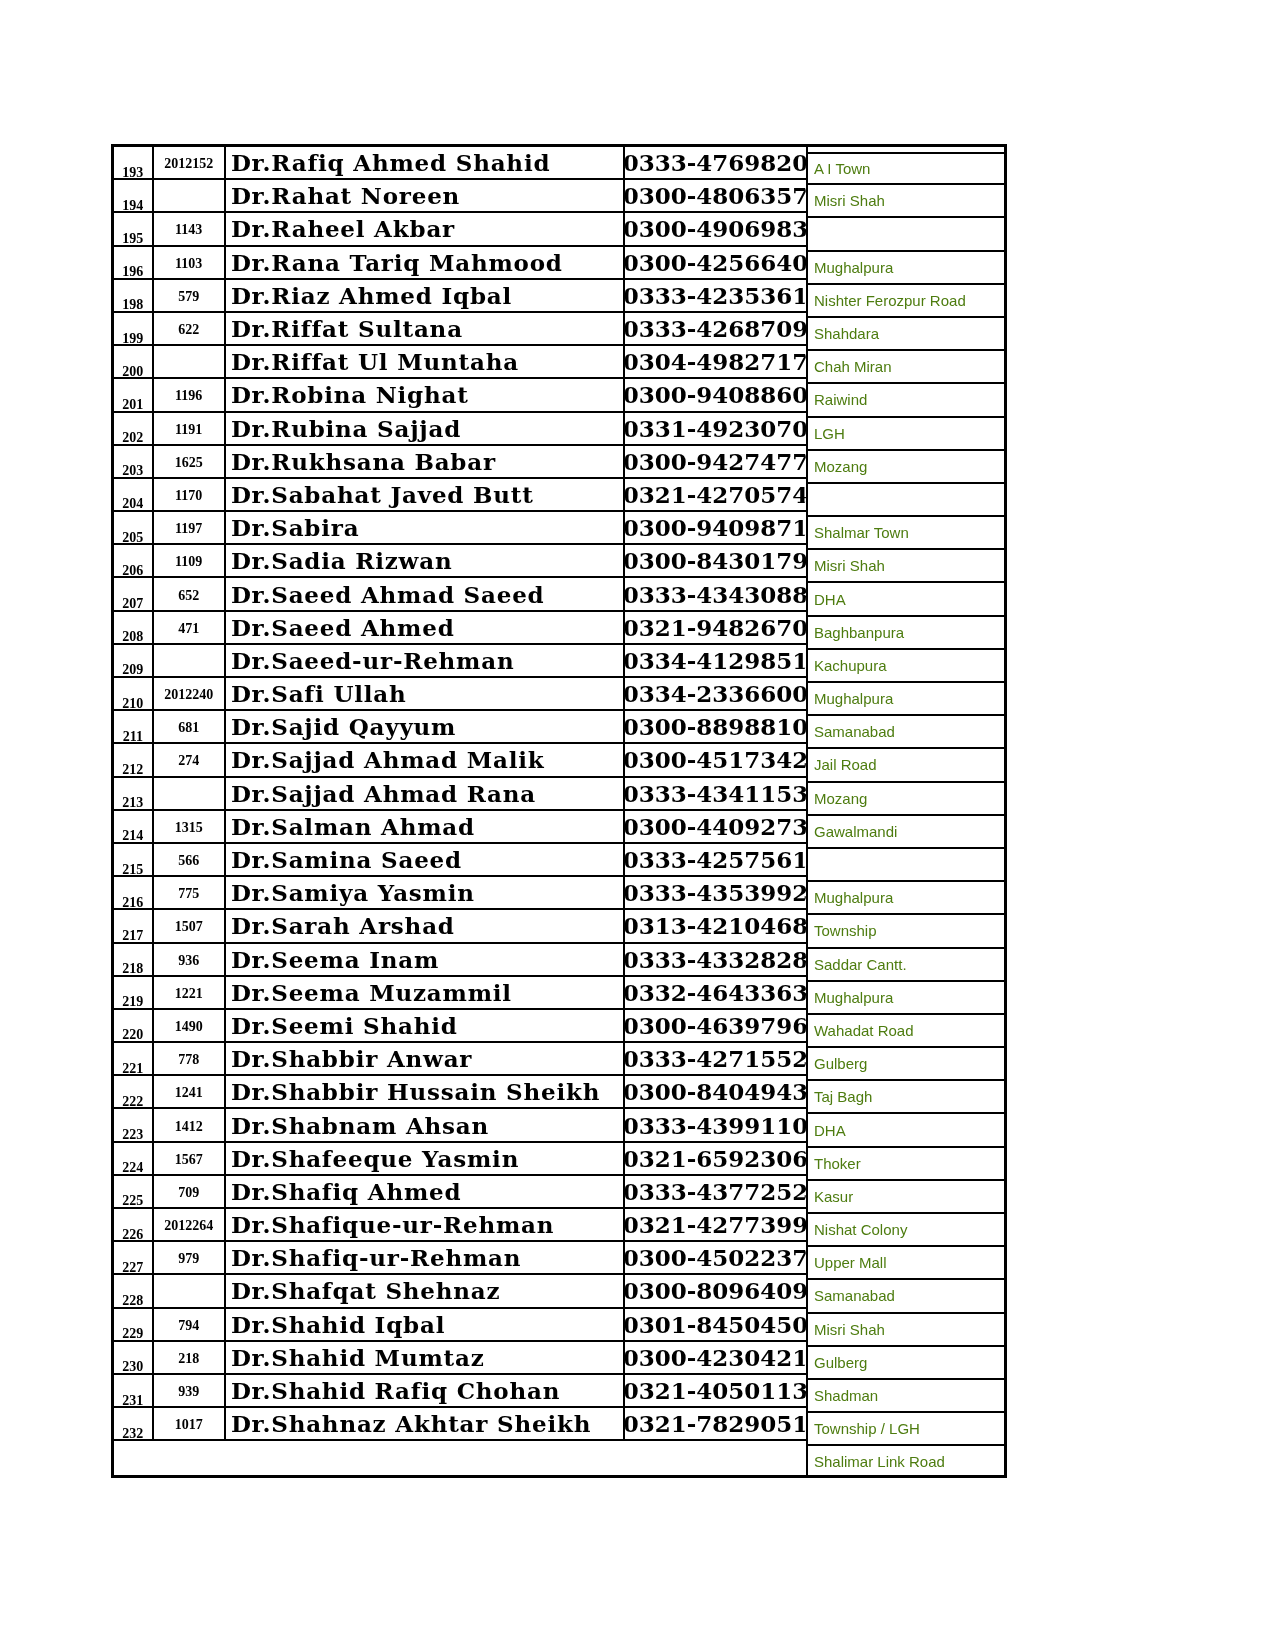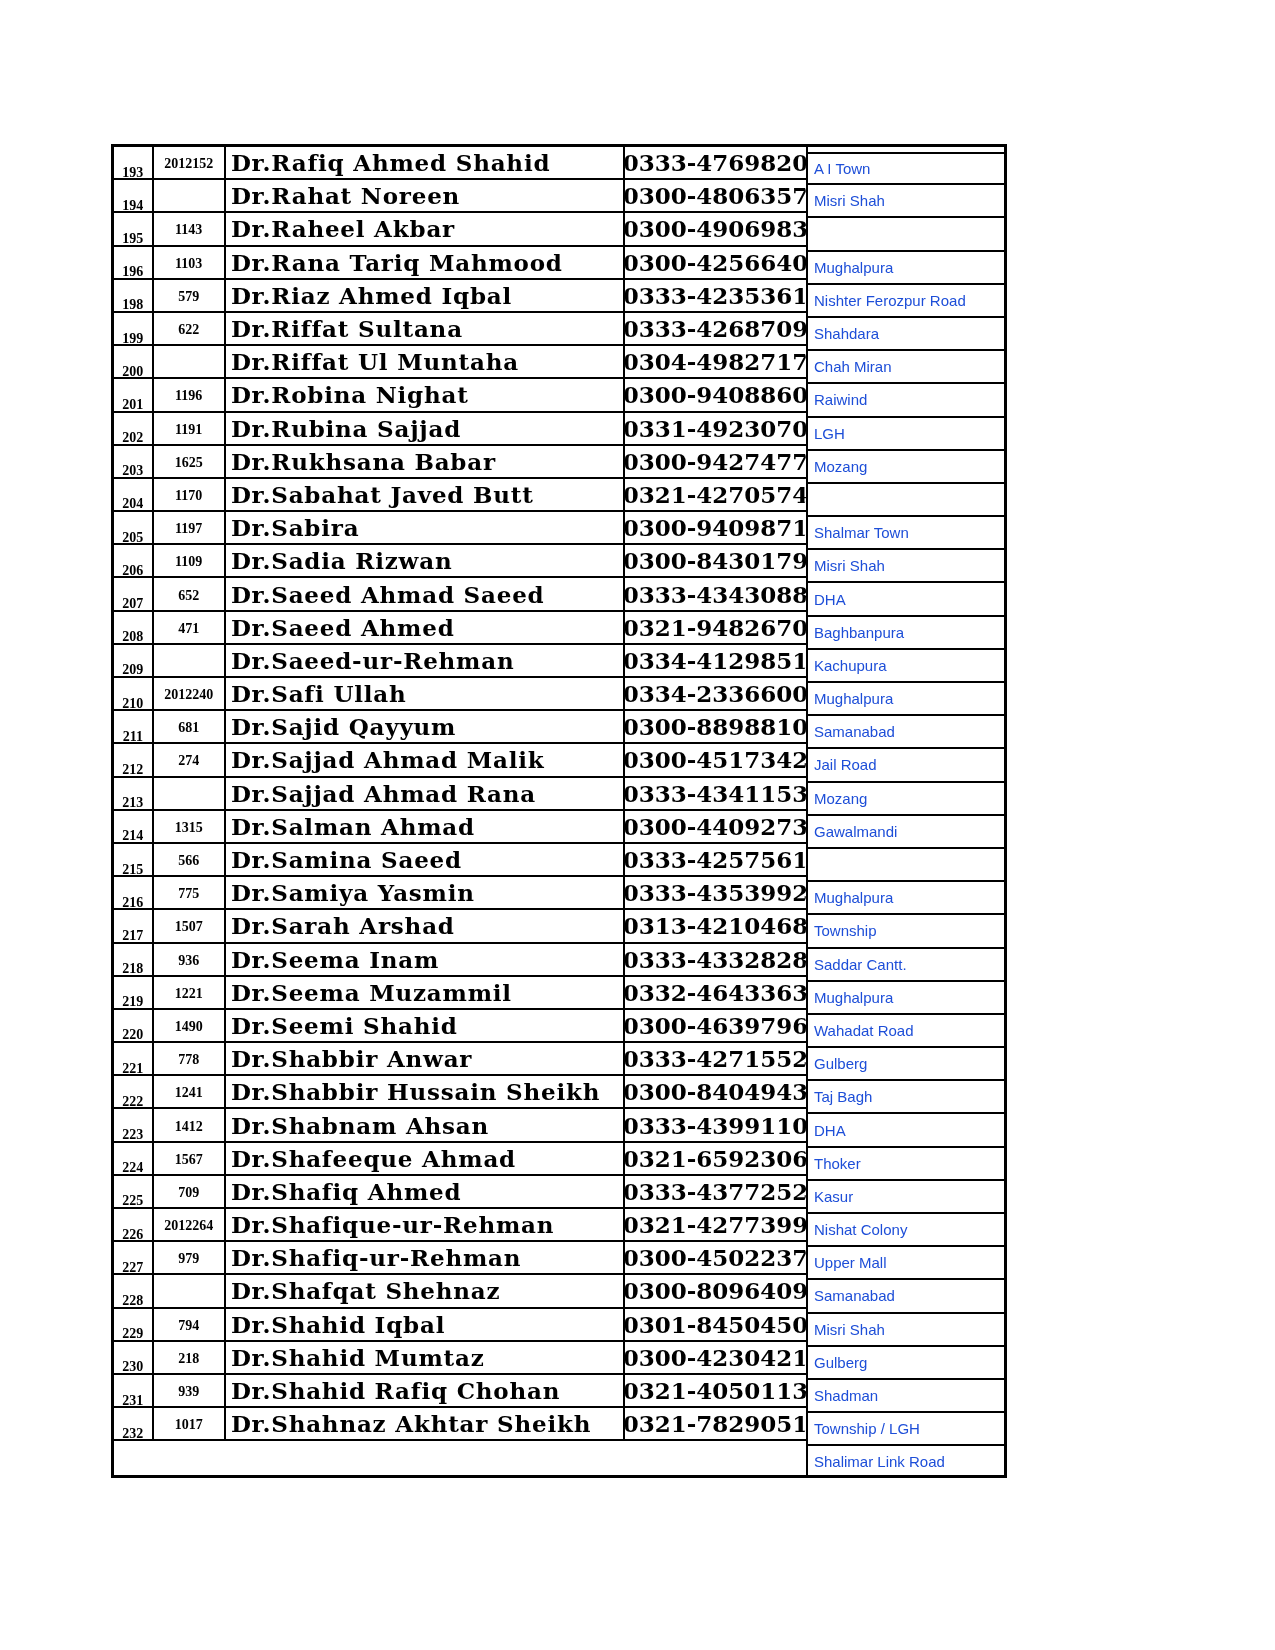--- a/index.html
+++ b/index.html
@@ -69,21 +69,21 @@
     box-sizing:border-box;
   }
   .loc-rows{position:absolute;top:5px;left:0;right:0;}
   .loc-row{
     height:33.2px;
     box-sizing:border-box;
     border-bottom:2px solid #000;
     display:flex;align-items:center;
     padding-left:6px;
     font-family:"Liberation Sans",sans-serif;
-    font-size:15px;color:#1d4ed8;
+    font-size:15px;color:#4d7c0f;
     overflow:hidden;white-space:nowrap;
   }
   .loc-row:first-child{border-top:2px solid #000;}
 </style>
 </head>
 <body>
 
 <div class="page">
   <div class="doctor-table">
     <div class="main-rows">
@@ -263,21 +263,21 @@
         </div>
         <div class="row">
           <div class="cell c-serial">223</div>
           <div class="cell c-id">1412</div>
           <div class="cell c-name">Dr.Shabnam Ahsan</div>
           <div class="cell c-phone">0333-4399110</div>
         </div>
         <div class="row">
           <div class="cell c-serial">224</div>
           <div class="cell c-id">1567</div>
-          <div class="cell c-name">Dr.Shafeeque Ahmad</div>
+          <div class="cell c-name">Dr.Shafeeque Yasmin</div>
           <div class="cell c-phone">0321-6592306</div>
         </div>
         <div class="row">
           <div class="cell c-serial">225</div>
           <div class="cell c-id">709</div>
           <div class="cell c-name">Dr.Shafiq Ahmed</div>
           <div class="cell c-phone">0333-4377252</div>
         </div>
         <div class="row">
           <div class="cell c-serial">226</div>

